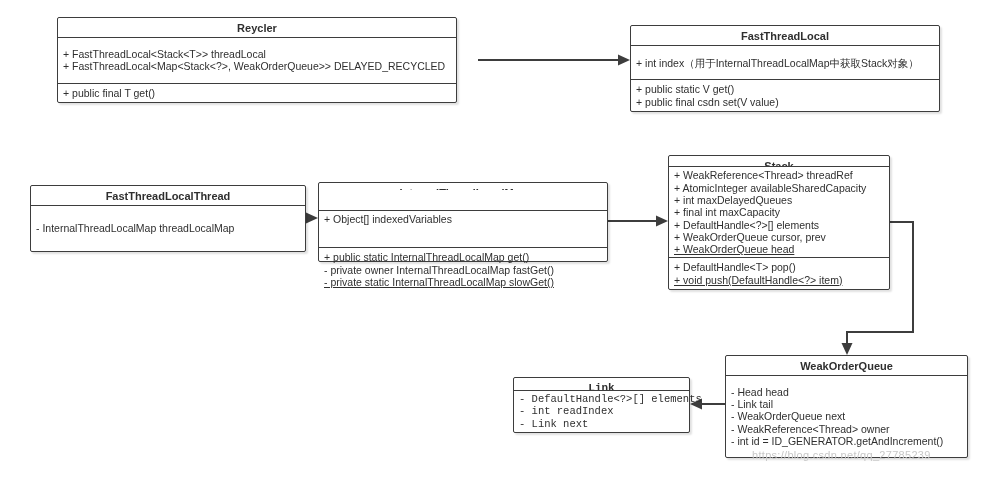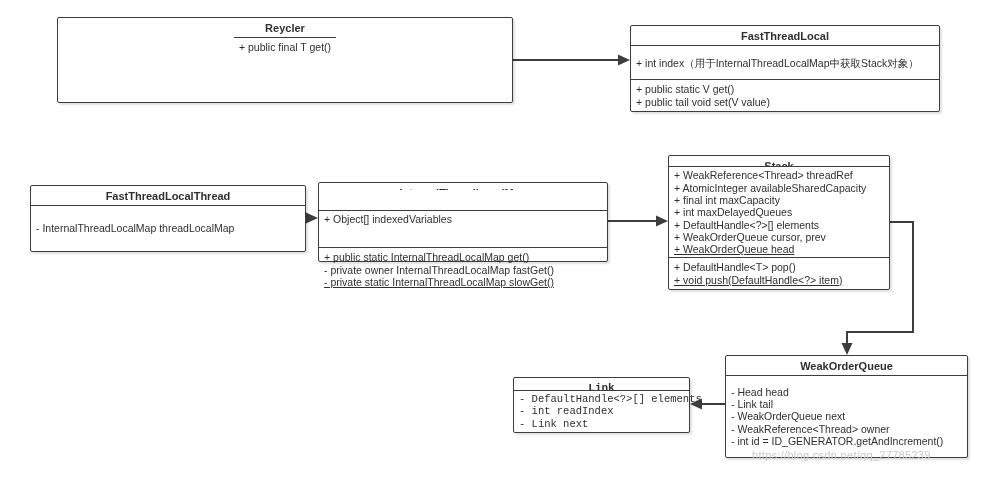--- a/index.html
+++ b/index.html
@@ -40,21 +40,21 @@
   .cls-methods{
     border-top:1.5px solid #3d3d3d;
     padding:3px 5px;
   }
   .member{
     font-size:10.5px;
     line-height:12.3px;
     white-space:nowrap;
   }
   .u{ text-decoration:underline; }
-  #box-reycler{left:57px;top:17px;width:456px;height:86px;align-items:center;}
+  #box-reycler{left:57px;top:17px;width:400px;height:86px;}
   #box-fastthreadlocal{left:630px;top:25px;width:310px;height:87px;}
   #box-fastthreadlocalthread{left:30px;top:185px;width:276px;height:67px;}
   #box-internalthreadlocalmap{left:318px;top:182px;width:290px;height:80px;gap:20px;}
   #box-stack{left:668px;top:155px;width:222px;height:135px;}
   #box-link{left:513px;top:377px;width:177px;height:56px;font-family:Liberation Mono, monospace;}
   #box-weakorderqueue{left:725px;top:355px;width:243px;height:103px;}
   #connector-layer{
     position:absolute;left:0;top:0;width:1006px;height:478px;
     pointer-events:none;
   }
@@ -92,33 +92,37 @@
     <polygon points="847,355 841.5,343 852.5,343"></polygon>
   </g>
   <g>
     <line x1="725" y1="404" x2="700" y2="404"></line>
     <polygon points="690,404 702,398.5 702,409.5"></polygon>
   </g>
 </svg>
 
 <div class="cls" id="box-reycler">
   <div class="cls-title">Reycler</div>
+  <div class="cls-fields">
+    <div class="member">+ FastThreadLocal&lt;Stack&lt;T&gt;&gt; threadLocal</div>
+    <div class="member">+ FastThreadLocal&lt;Map&lt;Stack&lt;?&gt;, WeakOrderQueue&gt;&gt; DELAYED_RECYCLED</div>
+  </div>
   <div class="cls-methods">
     <div class="member">+ public final T get()</div>
   </div>
 </div>
 
 <div class="cls" id="box-fastthreadlocal">
   <div class="cls-title">FastThreadLocal</div>
   <div class="cls-fields">
     <div class="member">+ int index（用于InternalThreadLocalMap中获取Stack对象）</div>
   </div>
   <div class="cls-methods">
     <div class="member">+ public static V get()</div>
-    <div class="member">+ public tail void set(V value)</div>
+    <div class="member">+ public final csdn set(V value)</div>
   </div>
 </div>
 
 <div class="cls" id="box-fastthreadlocalthread">
   <div class="cls-title">FastThreadLocalThread</div>
   <div class="cls-fields">
     <div class="member">- InternalThreadLocalMap threadLocalMap</div>
   </div>
 </div>
 
@@ -132,22 +136,22 @@
     <div class="member">- private owner InternalThreadLocalMap fastGet()</div>
     <div class="member u">- private static InternalThreadLocalMap slowGet()</div>
   </div>
 </div>
 
 <div class="cls" id="box-stack">
   <div class="cls-title">Stack</div>
   <div class="cls-fields">
     <div class="member">+ WeakReference&lt;Thread&gt; threadRef</div>
     <div class="member">+ AtomicInteger availableSharedCapacity</div>
+    <div class="member">+ int maxDelayedQueues</div>
     <div class="member">+ final int maxCapacity</div>
-    <div class="member">+ int maxDelayedQueues</div>
     <div class="member">+ DefaultHandle&lt;?&gt;[] elements</div>
     <div class="member">+ WeakOrderQueue cursor, prev</div>
     <div class="member u">+ WeakOrderQueue head</div>
   </div>
   <div class="cls-methods">
     <div class="member">+ DefaultHandle&lt;T&gt; pop()</div>
     <div class="member u">+ void push(DefaultHandle&lt;?&gt; item)</div>
   </div>
 </div>
 

